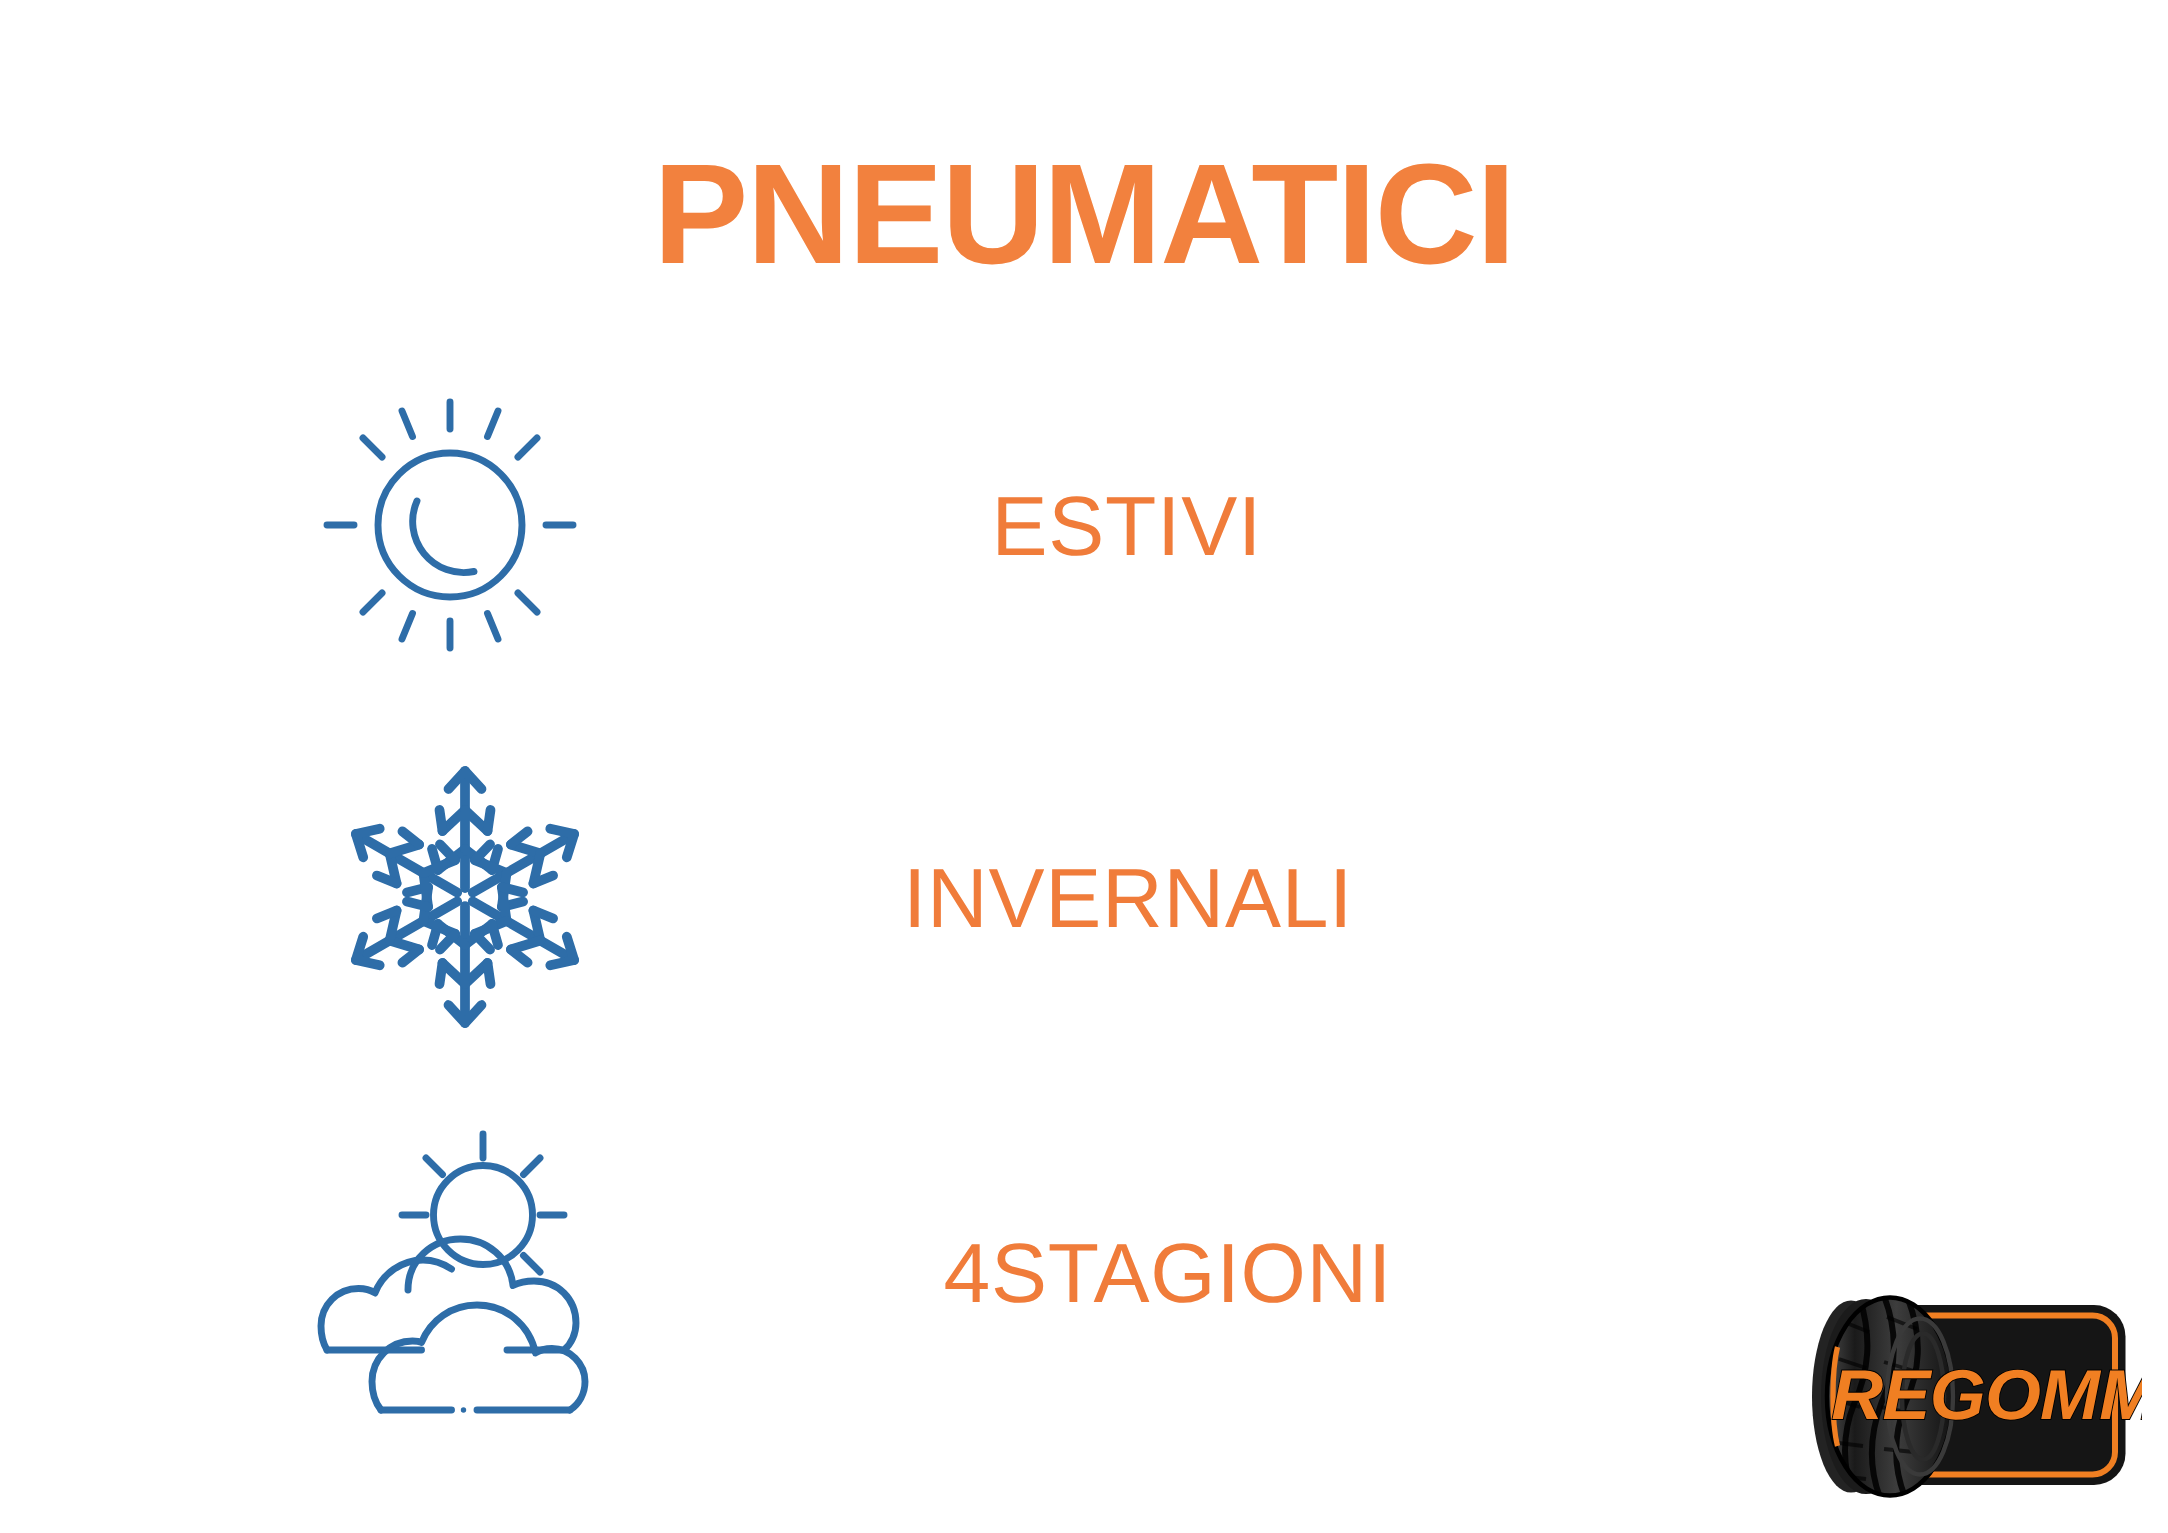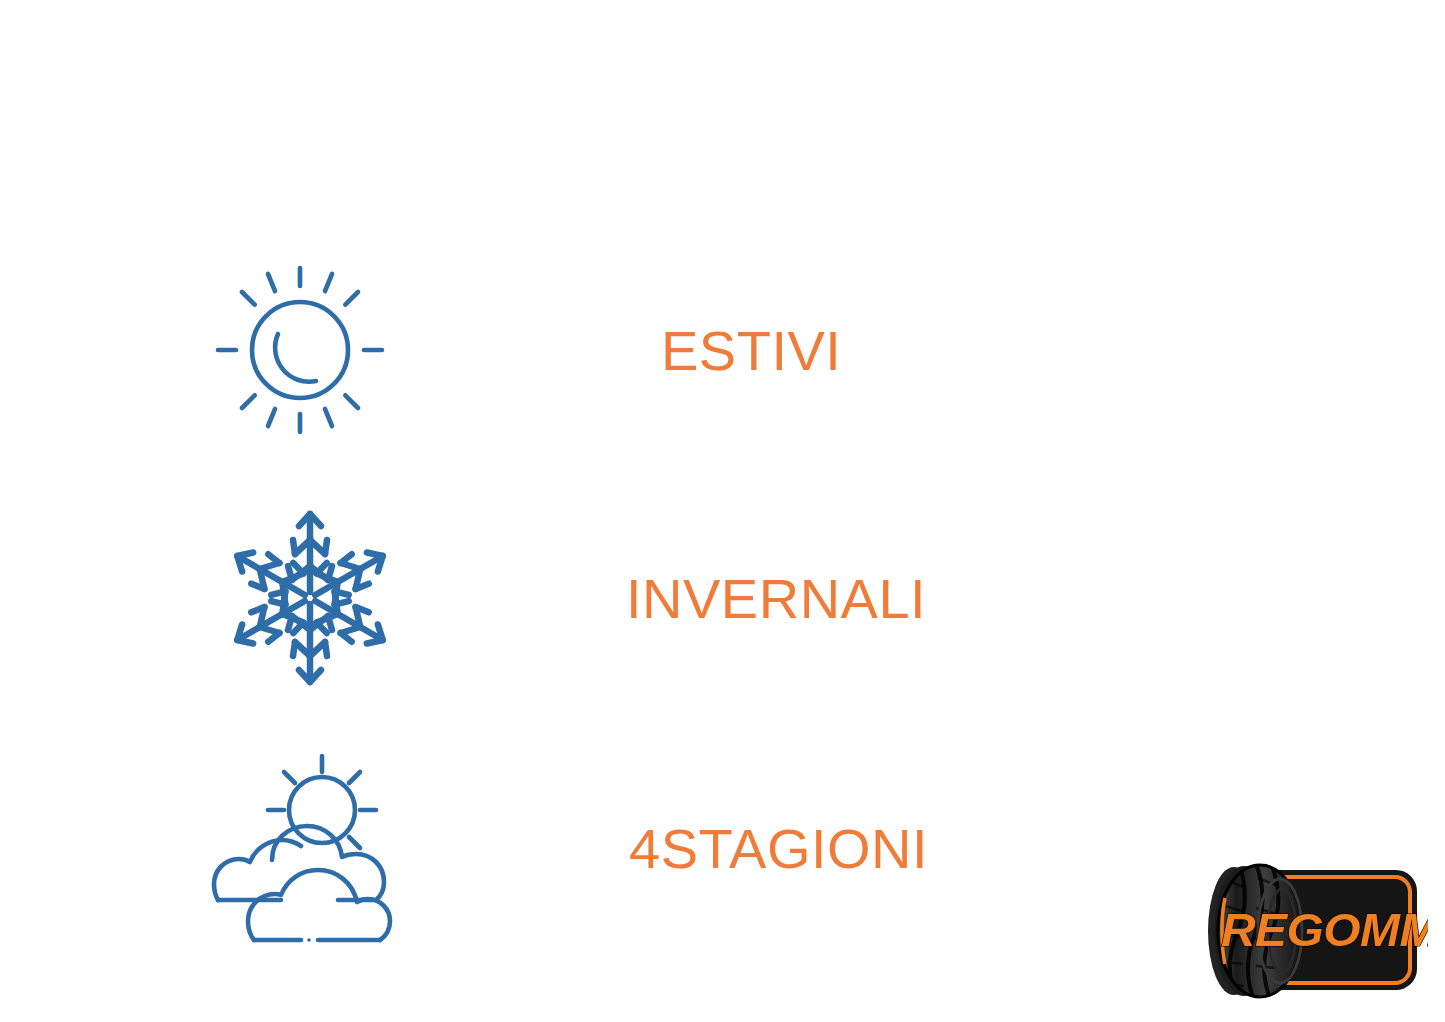--- a/index.html
+++ b/index.html
@@ -63,38 +63,39 @@
     display: flex;
     align-items: center;
     font-family: "Liberation Sans", sans-serif;
     font-weight: normal;
     font-size: 56px;
     color: #F07C3A;
     letter-spacing: 0.5px;
     white-space: nowrap;
   }
   #label-estivi    { left: 645px; }
-  #label-invernali { left: 586px; margin-left: 24px; }
+  #label-invernali { left: 586px; }
   #label-4stagioni { left: 570px; margin-left: 43px; }
 
   
   #brand-logo {
     position: absolute;
     left: 1196px;
     top: 858px;
     width: 232px;
     height: 146px;
   }
   #brand-logo svg { display: block; width: 100%; height: 100%; }
 </style>
 </head>
 <body>
 
 <div id="page">
 
+  <div id="page-title">PNEUMATICI</div>
 
   <div class="row" id="row-estivi">
 
     <div class="row-icon">
       <svg viewBox="0 0 220 200" xmlns="http://www.w3.org/2000/svg" fill="none" stroke="#2E6DA8" stroke-width="4.6" stroke-linecap="round">
 
         <circle cx="94" cy="100" r="48"></circle>
 
         <path d="M 72 84 A 34 34 0 0 0 110 131" stroke-width="4.6"></path>
 

